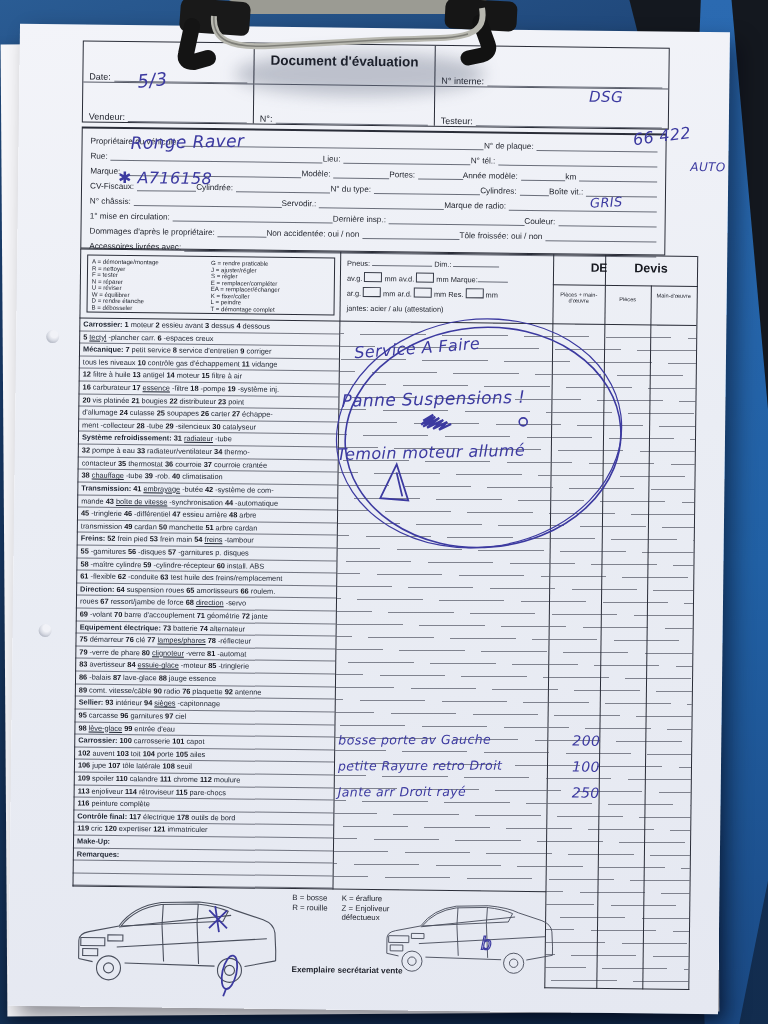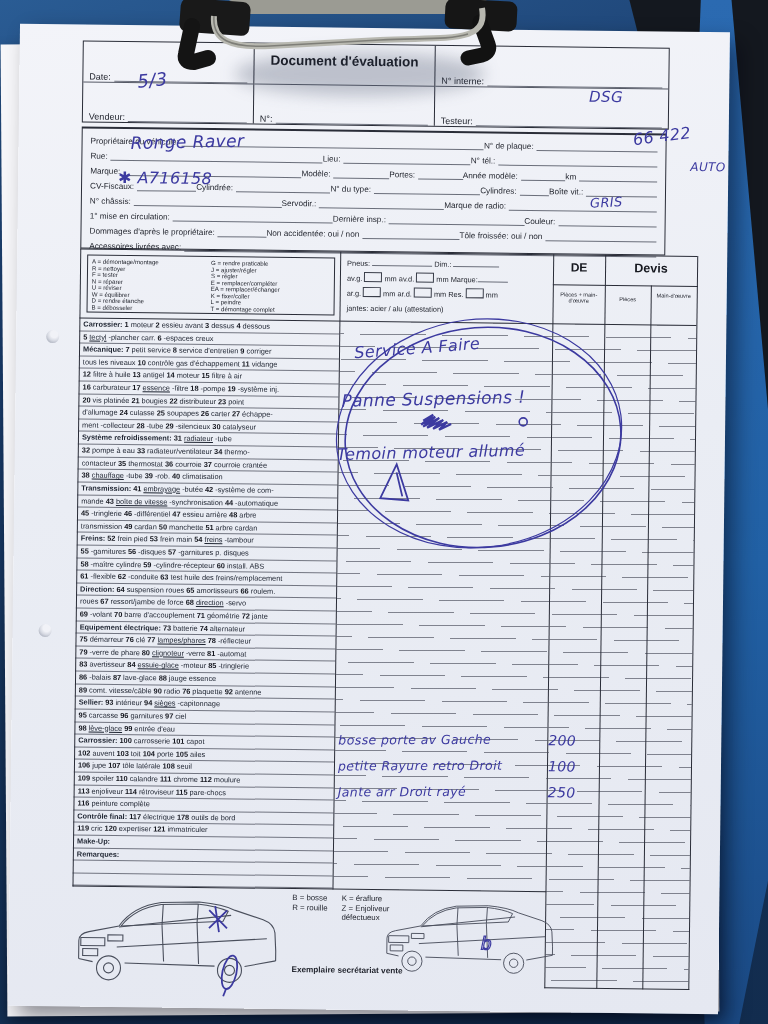--- a/index.html
+++ b/index.html
@@ -50,21 +50,21 @@
     font-size:7.35px;line-height:12.4px;color:#1d2330;padding-left:4px;white-space:nowrap;overflow:hidden;}
   .crow b{color:#12141c;}
   .crow .h{font-weight:bold;}
   .rowlines{background:repeating-linear-gradient(to bottom,transparent 0,transparent 11.82px,rgba(42,45,60,.55) 11.82px,rgba(42,45,60,.55) 12.62px);}
   
   .hw{position:absolute;font-family:cursive,"DejaVu Sans",sans-serif;color:#3c3aa0;font-style:italic;
     white-space:nowrap;letter-spacing:.4px;}
   .dmg{left:327px;top:697px;width:262px;}
   .dmgrow{display:flex;height:26px;align-items:center;}
   .dmgrow .t{flex:1;font-size:12.5px;transform:rotate(-1deg);}
-  .dmgrow .p{width:52px;text-align:left;font-size:14px;}
+  .dmgrow .p{width:52px;text-align:right;font-size:14px;}
   
   .bcodes{left:283px;top:866px;width:180px;display:flex;font-size:7.8px;color:#23262f;line-height:9.5px;}
   .bcodes .col{margin-right:14px;}
   .footer{left:283px;top:938px;font-size:8.2px;font-weight:bold;color:#23262f;}
   .hole{position:absolute;width:13px;height:13px;border-radius:50%;
     background:radial-gradient(circle at 62% 30%,#f1f2f7 30%,#d6d9e2 55%,#8f95a5 100%);}
   
   .clipshadow{position:absolute;left:235px;top:52px;width:250px;height:44px;border-radius:50%;
     background:rgba(55,65,90,.28);filter:blur(8px);}
   svg{display:block;}
@@ -194,21 +194,21 @@
   <div class="abs tline" style="left:323px;top:224px;width:1.2px;height:638px;"></div>
   <div class="abs tline" style="left:536px;top:224px;width:1.2px;height:734px;"></div>
   <div class="abs tline" style="left:588px;top:224px;width:1.2px;height:734px;"></div>
   <div class="abs tline" style="left:634px;top:254px;width:1.2px;height:704px;"></div>
   <div class="abs tline" style="left:680px;top:224px;width:1.2px;height:734px;"></div>
   <div class="abs tline" style="left:536px;top:254px;width:145px;height:1px;"></div>
   <div class="abs tline" style="left:63px;top:293px;width:617px;height:1.2px;"></div>
   <div class="abs tline" style="left:63px;top:861px;width:474px;height:1.2px;"></div>
   <div class="abs tline" style="left:536px;top:957px;width:145px;height:1.2px;"></div>
 
-  <div class="abs dehead" style="left:536px;top:230px;width:52px;font-size:12px;">DE</div>
+  <div class="abs dehead" style="left:536px;top:230px;width:52px;font-size:12px;padding-left:20px;">DE</div>
   <div class="abs dehead" style="left:588px;top:230px;width:92px;font-size:12.5px;">Devis</div>
   <div class="abs desub" style="left:537px;top:256px;width:50px;">Pièces + main-d'œuvre</div>
   <div class="abs desub" style="left:589px;top:260px;width:44px;">Pièces</div>
   <div class="abs desub" style="left:635px;top:256px;width:44px;">Main-d'œuvre</div>
 
   <div class="abs legendbox">
     <div class="col">
         <div>A  = démontage/montage</div>
         <div>R  = nettoyer</div>
         <div>F  = tester</div>

